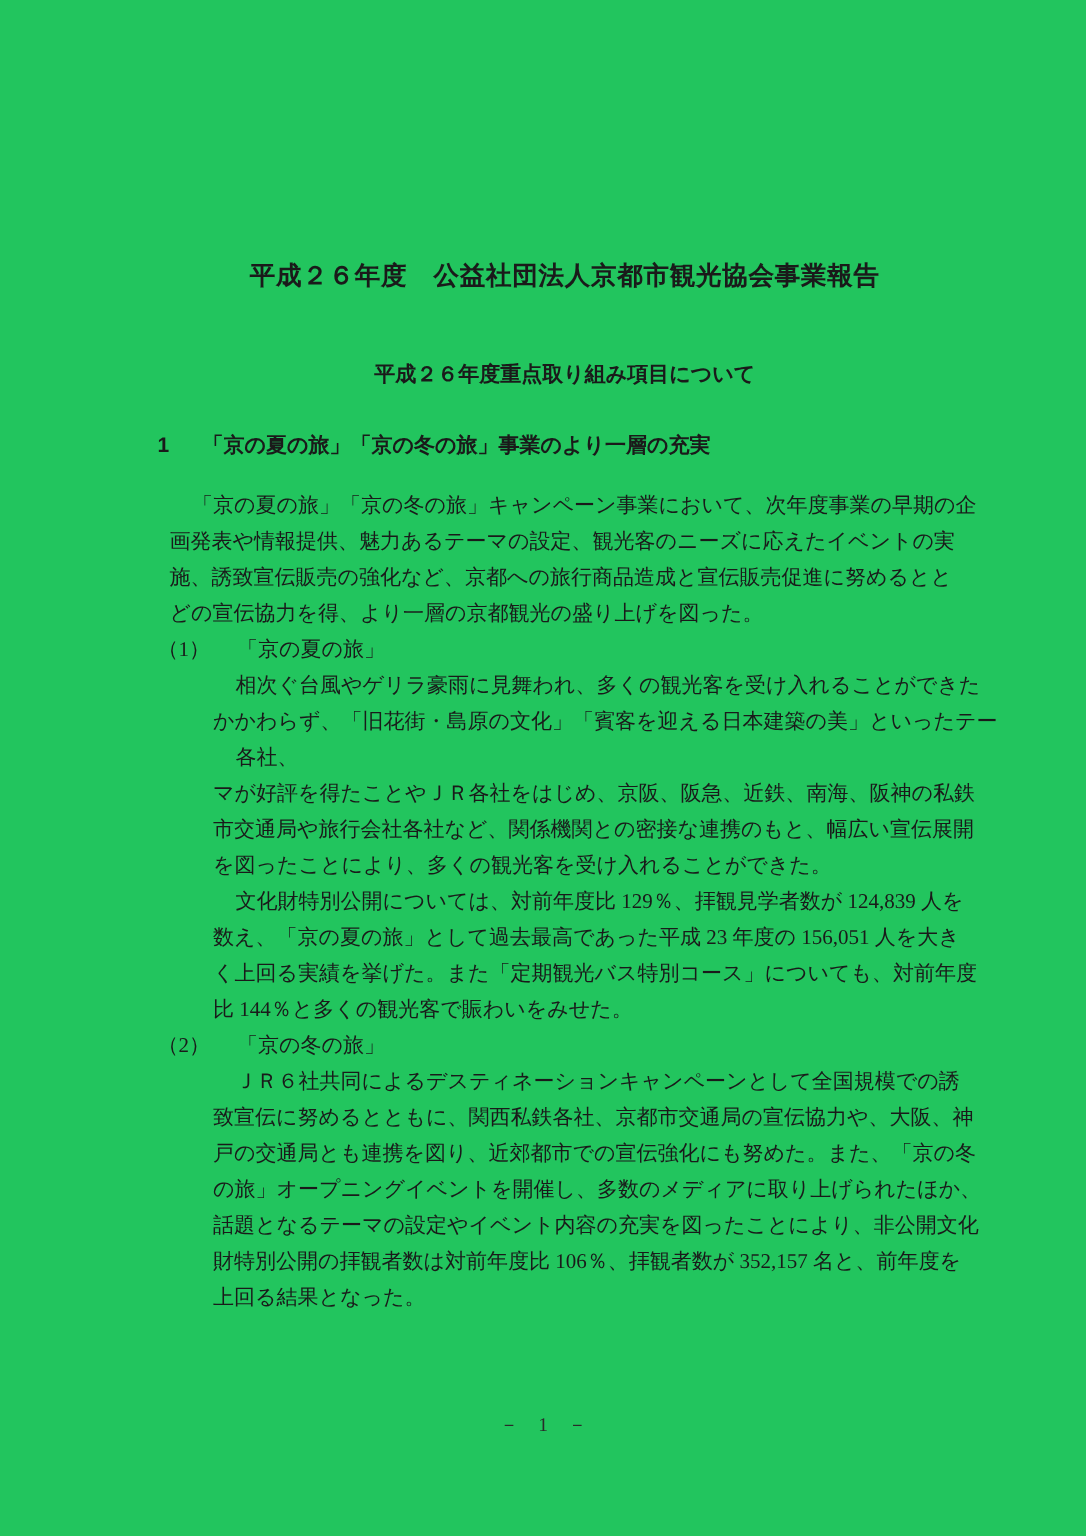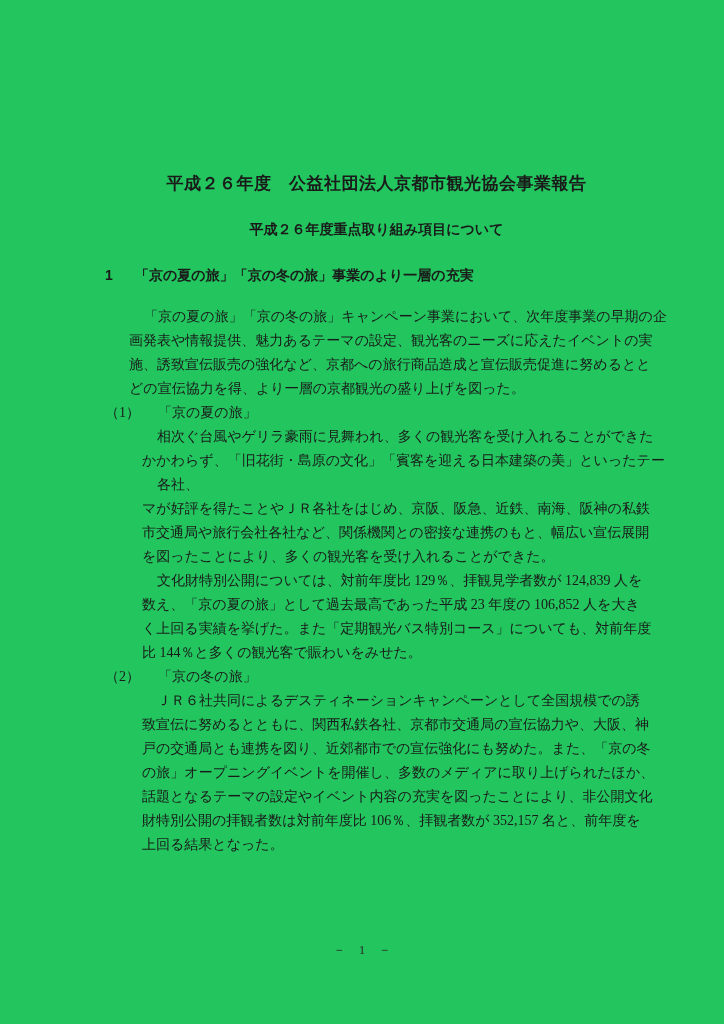--- a/index.html
+++ b/index.html
@@ -20,39 +20,39 @@
   .doc-title {
     font-family: "Liberation Sans", "DejaVu Sans", sans-serif;
     font-weight: bold;
     font-size: 17px;
     line-height: 20px;
     text-align: center;
     letter-spacing: 0.5px;
     white-space: nowrap;
   }
   .doc-subtitle {
-    margin-top: 27px;
+    margin-top: 48px;
     font-family: Liberation Serif, serif;
     font-weight: bold;
     font-size: 14px;
     line-height: 17px;
     text-align: center;
     white-space: nowrap;
   }
   .sec-heading {
     margin-top: 28px;
     display: flex;
     font-family: "Liberation Sans", "DejaVu Sans", sans-serif;
     font-weight: bold;
     font-size: 14px;
     line-height: 18px;
     white-space: nowrap;
   }
   .sec-num { width: 30px; flex: 0 0 30px; }
-  .intro { margin-top: 21px; margin-left: 24px; }
+  .intro { margin-top: 21px; margin-left: 8px; }
   .line { white-space: nowrap; }
   .intro .fl { padding-left: 15px; }
   .item-label { display: flex; white-space: nowrap; }
   .item-num { width: 53px; flex: 0 0 53px; }
   .para-sub { margin-left: 37px; }
   .para-sub .fl { padding-left: 15px; }
   .footer {
     position: absolute;
     top: 941px;
     left: 0;
@@ -93,21 +93,21 @@
     <div class="line fl">相次ぐ台風やゲリラ豪雨に見舞われ、多くの観光客を受け入れることができた</div>
     <div class="line">かかわらず、「旧花街・島原の文化」「賓客を迎える日本建築の美」といったテー</div>
     <div class="line fl">各社、</div>
     <div class="line">マが好評を得たことやＪＲ各社をはじめ、京阪、阪急、近鉄、南海、阪神の私鉄</div>
     <div class="line">市交通局や旅行会社各社など、関係機関との密接な連携のもと、幅広い宣伝展開</div>
     <div class="line">を図ったことにより、多くの観光客を受け入れることができた。</div>
   </div>
 
   <div class="para-sub">
     <div class="line fl">文化財特別公開については、対前年度比 129％、拝観見学者数が 124,839 人を</div>
-    <div class="line">数え、「京の夏の旅」として過去最高であった平成 23 年度の 106,852 人を大き</div>
+    <div class="line">数え、「京の夏の旅」として過去最高であった平成 23 年度の 156,051 人を大き</div>
     <div class="line">く上回る実績を挙げた。また「定期観光バス特別コース」についても、対前年度</div>
     <div class="line">比 144％と多くの観光客で賑わいをみせた。</div>
   </div>
 
   <div class="item-label">
     <span class="item-num">（2）</span>
     <span>「京の冬の旅」</span>
   </div>
 
   <div class="para-sub">

